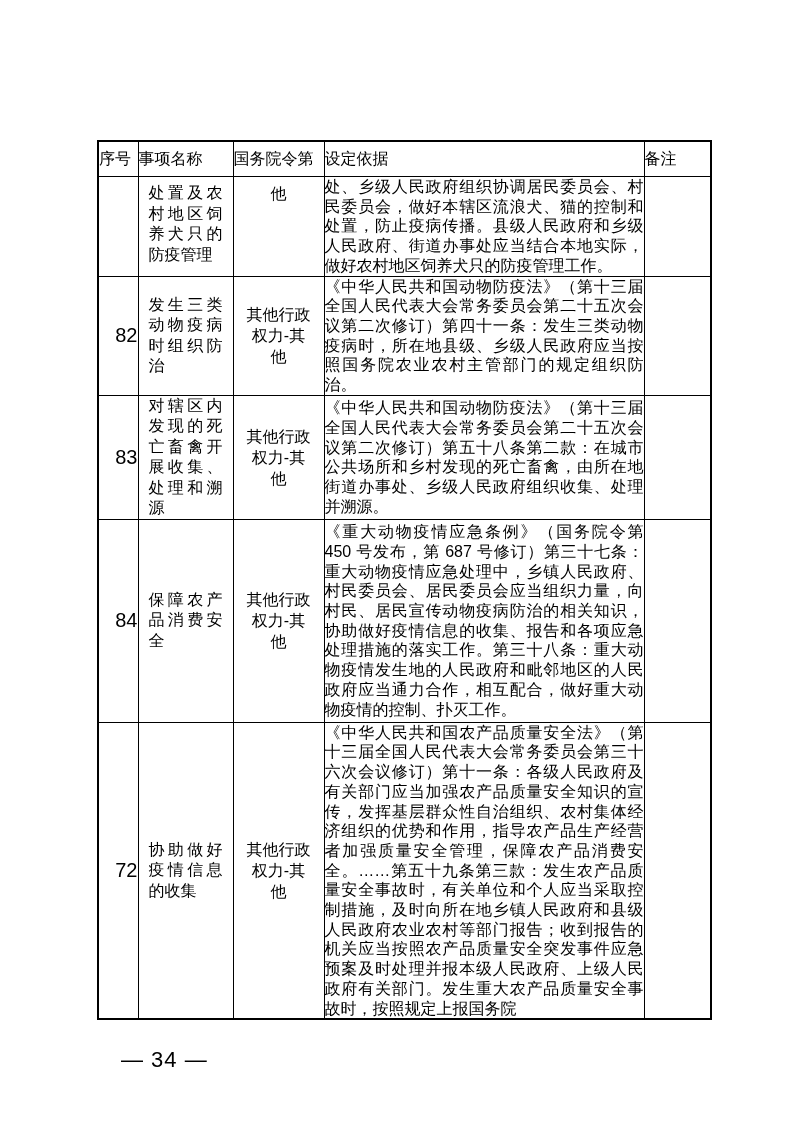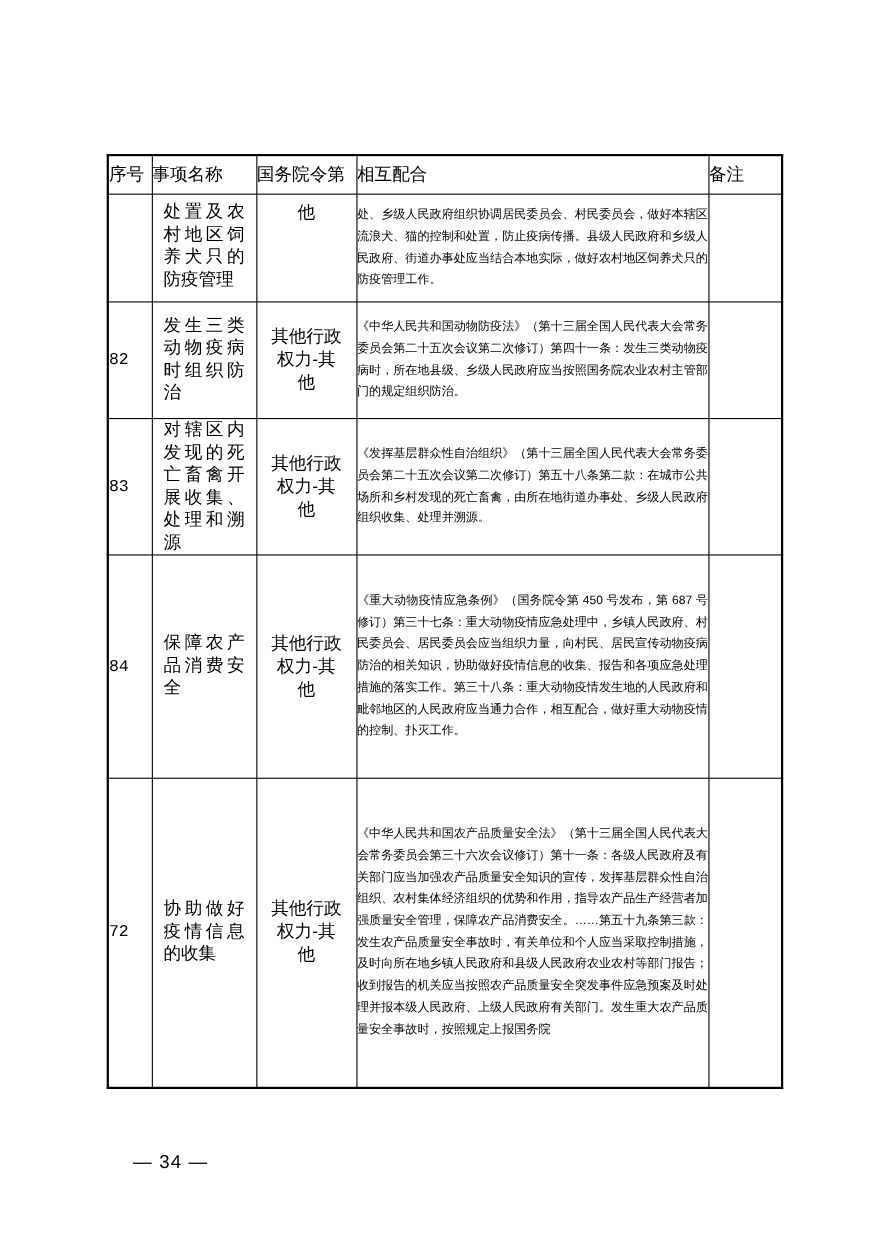--- a/index.html
+++ b/index.html
@@ -33,24 +33,23 @@
     vertical-align: middle;
   }
   table.items th {
     font-weight: normal;
     font-size: 16px;
     height: 30px;
     text-align: left;
     padding: 2px 0;
   }
   td.seq {
-    text-align: left;
-    font-size: 15px;
+    text-align: right;
+    font-size: 20px;
     vertical-align: middle;
-    font-family: Liberation Mono, monospace;
   }
   td.name-cell {
     vertical-align: middle;
     padding: 4px 2px;
   }
   td.name-cell.top-align {
     vertical-align: top;
     padding-top: 6px;
   }
   .name-inner {
@@ -71,34 +70,34 @@
   }
   .power-inner {
     width: 4.3em;
     margin: 0 auto;
     font-size: 16px;
     line-height: 21px;
     text-align: center;
   }
   td.basis-cell {
     vertical-align: top;
-    font-size: 11px;
+    font-size: 16px;
     line-height: 19.7px;
     text-align: justify;
     text-justify: inter-ideograph;
     padding: 4px 6px 3px 7px;
   }
   td.remark-cell {
     vertical-align: top;
   }
   .pageno {
     position: absolute;
     left: 121px;
     top: 1047px;
-    font-size: 17px;
+    font-size: 22px;
     letter-spacing: 1px;
     white-space: nowrap;
   }
 </style>
 </head>
 <body>
 
 <div class="page">
 
   <table class="items">
@@ -107,21 +106,21 @@
       <col style="width:95px">
       <col style="width:91px">
       <col style="width:320px">
       <col style="width:67px">
     </colgroup>
     <thead>
       <tr>
         <th>序号</th>
         <th>事项名称</th>
         <th>国务院令第</th>
-        <th>相互配合</th>
+        <th>设定依据</th>
         <th>备注</th>
       </tr>
     </thead>
     <tbody>
       <tr style="height:98px;">
         <td class="seq"></td>
         <td class="name-cell top-align">
           <div class="name-inner">处置及农村地区饲养犬只的防疫管理</div>
         </td>
         <td class="power-cell top-align">
@@ -142,21 +141,21 @@
         <td class="remark-cell"></td>
       </tr>
       <tr style="height:113px;">
         <td class="seq">83</td>
         <td class="name-cell">
           <div class="name-inner">对辖区内发现的死亡畜禽开展收集、处理和溯源</div>
         </td>
         <td class="power-cell">
           <div class="power-inner">其他行政权力-其他</div>
         </td>
-        <td class="basis-cell">《发挥基层群众性自治组织》（第十三届全国人民代表大会常务委员会第二十五次会议第二次修订）第五十八条第二款：在城市公共场所和乡村发现的死亡畜禽，由所在地街道办事处、乡级人民政府组织收集、处理并溯源。</td>
+        <td class="basis-cell">《中华人民共和国动物防疫法》（第十三届全国人民代表大会常务委员会第二十五次会议第二次修订）第五十八条第二款：在城市公共场所和乡村发现的死亡畜禽，由所在地街道办事处、乡级人民政府组织收集、处理并溯源。</td>
         <td class="remark-cell"></td>
       </tr>
       <tr style="height:203px;">
         <td class="seq">84</td>
         <td class="name-cell">
           <div class="name-inner">保障农产品消费安全</div>
         </td>
         <td class="power-cell">
           <div class="power-inner">其他行政权力-其他</div>
         </td>

